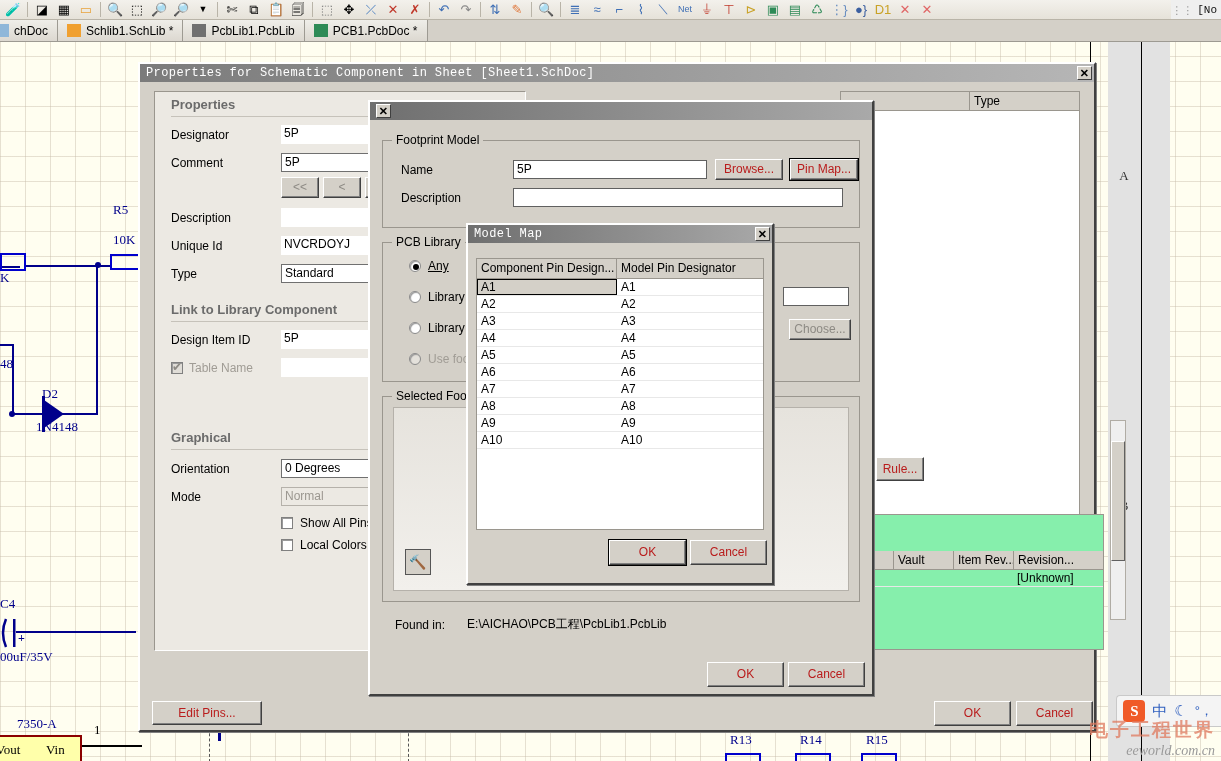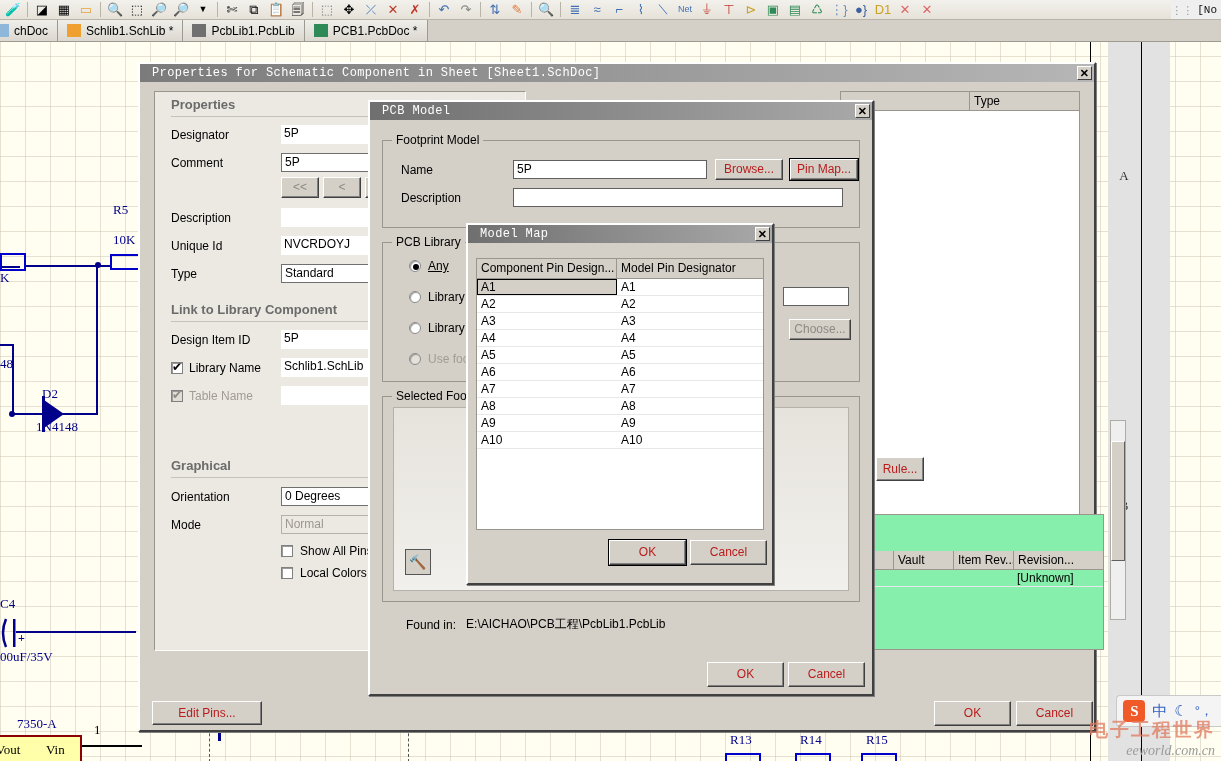--- a/index.html
+++ b/index.html
@@ -49,21 +49,21 @@
   .tabicon { width:14px; height:13px; display:inline-block; }
 
   
   .win {
     position:absolute; background:#d4d0c8;
     border-top:2px solid #fff; border-left:2px solid #fff;
     border-right:2px solid #404040; border-bottom:2px solid #404040;
     box-shadow:1px 1px 0 #808080;
   }
   .titlebar {
-    height:18px; display:flex; align-items:center; padding:0 2px 0 12px;
+    height:18px; display:flex; align-items:center; padding:0 2px 0 6px;
     color:#fff; font-family:"Liberation Mono", monospace; font-size:12px; letter-spacing:.4px;
     background:linear-gradient(to right,#7b7b7b,#b6b6b6);
   }
   .titlebar.dark { background:linear-gradient(to right,#6f6f6f,#a9a9a9); }
   .tbtitle { flex:1; white-space:nowrap; overflow:hidden; }
   .closebox {
     width:15px; height:14px; background:#d4d0c8; color:#000;
     border-top:1px solid #fff; border-left:1px solid #fff;
     border-right:1px solid #404040; border-bottom:1px solid #404040;
     font-size:11px; font-weight:bold; line-height:12px; text-align:center; font-family:"Liberation Sans",sans-serif;
@@ -343,27 +343,20 @@
 
     <div style="height:14px;"></div>
 
     <div class="section-head">Link to Library Component</div>
 
     <div class="row" style="margin-top:8px;">
       <div class="lbl" style="width:110px;">Design Item ID</div>
       <div class="fld flat" style="width:215px;">5P</div>
     </div>
 
-    <div class="row" style="margin-top:9px;">
-      <div class="row" style="width:110px; gap:6px;">
-        <span class="chk on"></span>
-        <span class="lbl">Library Name</span>
-      </div>
-      <div class="fld flat" style="width:215px;">Schlib1.SchLib</div>
-    </div>
 
     <div class="row" style="margin-top:9px;">
       <div class="row" style="width:110px; gap:6px;">
         <span class="chk dim on"></span>
         <span class="lbl dim">Table Name</span>
       </div>
       <div class="fld flat" style="width:215px;"></div>
     </div>
 
     <div style="height:48px;"></div>
@@ -413,21 +406,20 @@
       <div style="flex:1;">[Unknown]</div>
     </div>
   </div>
 
   <div class="btn" style="position:absolute; left:794px; top:637px; width:77px; height:25px; line-height:23px;">OK</div>
   <div class="btn" style="position:absolute; left:876px; top:637px; width:77px; height:25px; line-height:23px;">Cancel</div>
 </div>
 
 <div class="win" style="left:368px; top:100px; width:506px; height:596px;">
   <div class="titlebar dark">
-    <span class="tbtitle">PCB Model</span>
     <span class="closebox">✕</span>
   </div>
 
   <div class="grp" style="left:12px; top:38px; width:478px; height:88px;">
     <span class="grp-title">Footprint Model</span>
     <div class="row" style="position:absolute; left:18px; top:18px;">
       <div class="lbl" style="width:112px;">Name</div>
       <div class="fld" style="width:194px; border-color:#606060;">5P</div>
       <div class="btn" style="width:68px; margin-left:8px;">Browse...</div>
       <div class="btn focus" style="width:68px; margin-left:7px;">Pin Map...</div>
@@ -459,21 +451,21 @@
     <div class="fld" style="position:absolute; left:400px; top:44px; width:66px; border-color:#606060;"></div>
     <div class="btn dim" style="position:absolute; left:406px; top:76px; width:62px;">Choose...</div>
   </div>
 
   <div class="grp" style="left:12px; top:294px; width:478px; height:206px;">
     <span class="grp-title">Selected Foo</span>
     <div style="position:absolute; left:10px; top:10px; width:456px; height:184px; background:linear-gradient(to bottom,#e6e3dd,#f2f0ec); border:1px solid #b5b1aa;"></div>
     <div style="position:absolute; left:22px; top:152px; width:26px; height:26px; background:#d4d0c8; border:1px solid #555; display:flex; align-items:center; justify-content:center; font-size:14px;">🔨</div>
   </div>
 
-  <div class="row" style="position:absolute; left:36px; top:514px; gap:10px;text-align:right;">
+  <div class="row" style="position:absolute; left:25px; top:514px; gap:22px;text-align:right;">
     <span class="lbl">Found in:</span>
     <span class="lbl">E:\AICHAO\PCB工程\PcbLib1.PcbLib</span>
   </div>
 
   <div class="btn" style="position:absolute; left:337px; top:560px; width:77px; height:25px; line-height:23px;">OK</div>
   <div class="btn" style="position:absolute; left:418px; top:560px; width:77px; height:25px; line-height:23px;">Cancel</div>
 </div>
 
 <div class="win" style="left:466px; top:223px; width:308px; height:362px;">
   <div class="titlebar dark">

